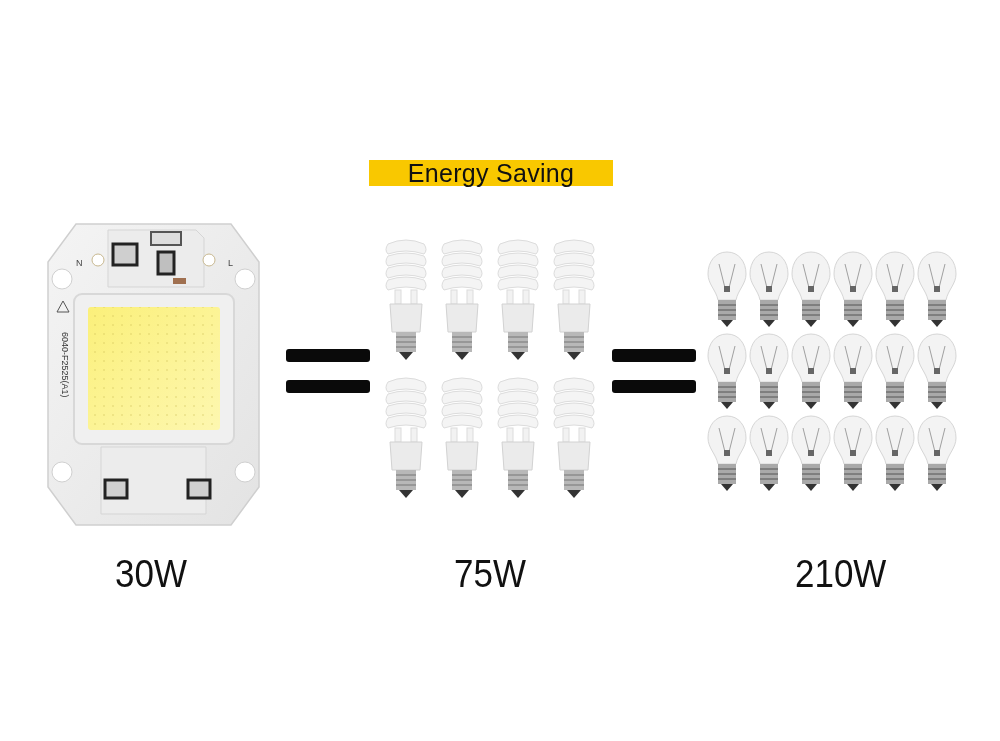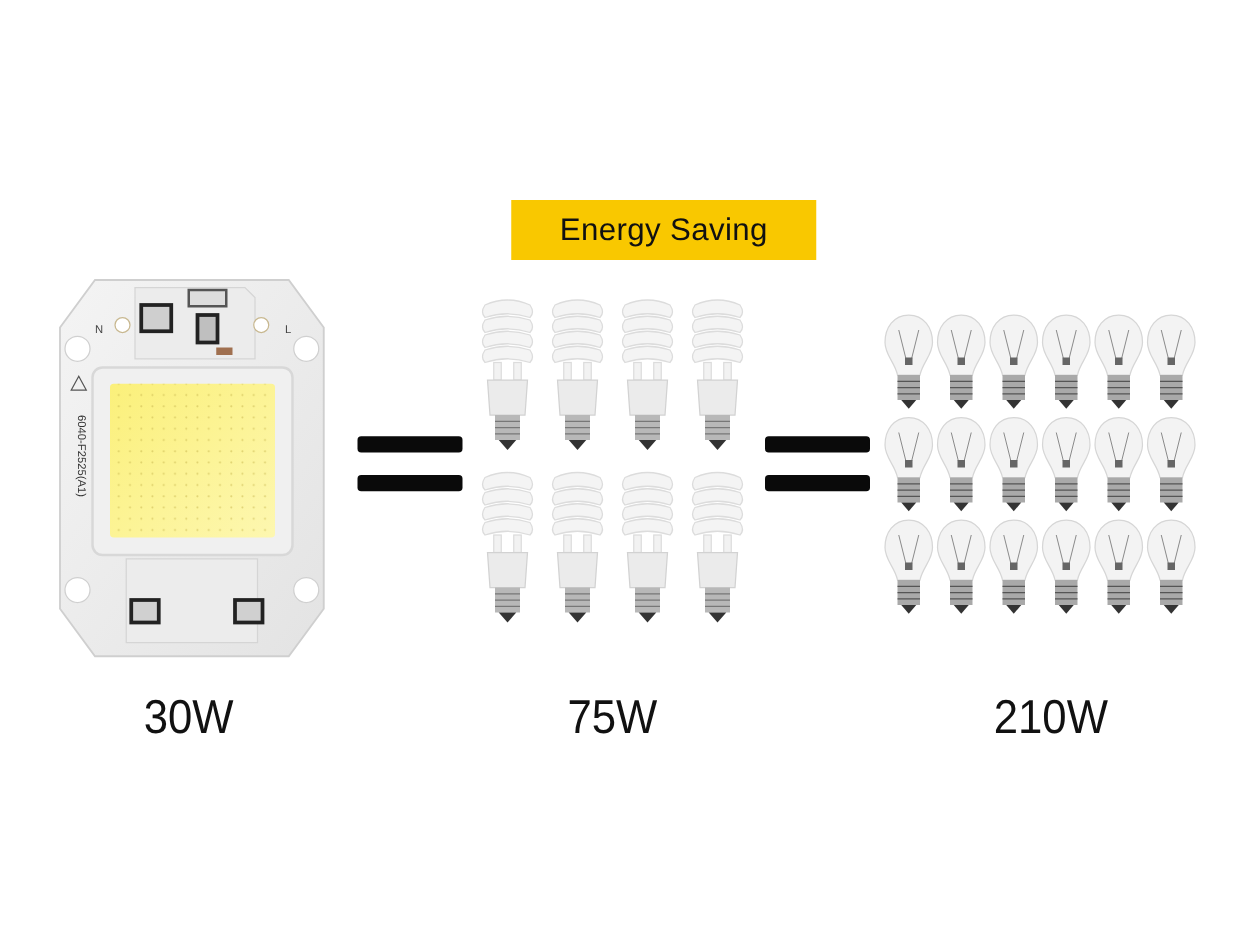--- a/index.html
+++ b/index.html
@@ -1,22 +1,22 @@
 <!DOCTYPE html>
 <html><head>
 <meta charset="utf-8">
 <style>
   html, body { margin:0; padding:0; }
   body { width:1000px; height:741px; background:#ffffff; position:relative; overflow:hidden;
          font-family:"Liberation Sans", sans-serif; }
   .abs { position:absolute; }
 
   
-  .banner { left:369px; top:160px; width:244px; height:48px; background:#f9c800;
-            display:flex; align-items:center; justify-content:center;margin-left:40px; }
+  .banner { left:369px; top:160px; width:244px; height:26px; background:#f9c800;
+            display:flex; align-items:center; justify-content:center; }
   .banner span { font-family:"Liberation Sans", sans-serif; font-size:25px; color:#111; letter-spacing:0.3px; }
 
   
   .eq-bar { background:#0a0a0a; border-radius:3px; height:13px; width:84px; }
 
   
   .label { font-family:"Liberation Sans", sans-serif; font-size:38px; color:#111; top:553px;
            transform:scaleX(0.92); transform-origin:left top; }
 
   

